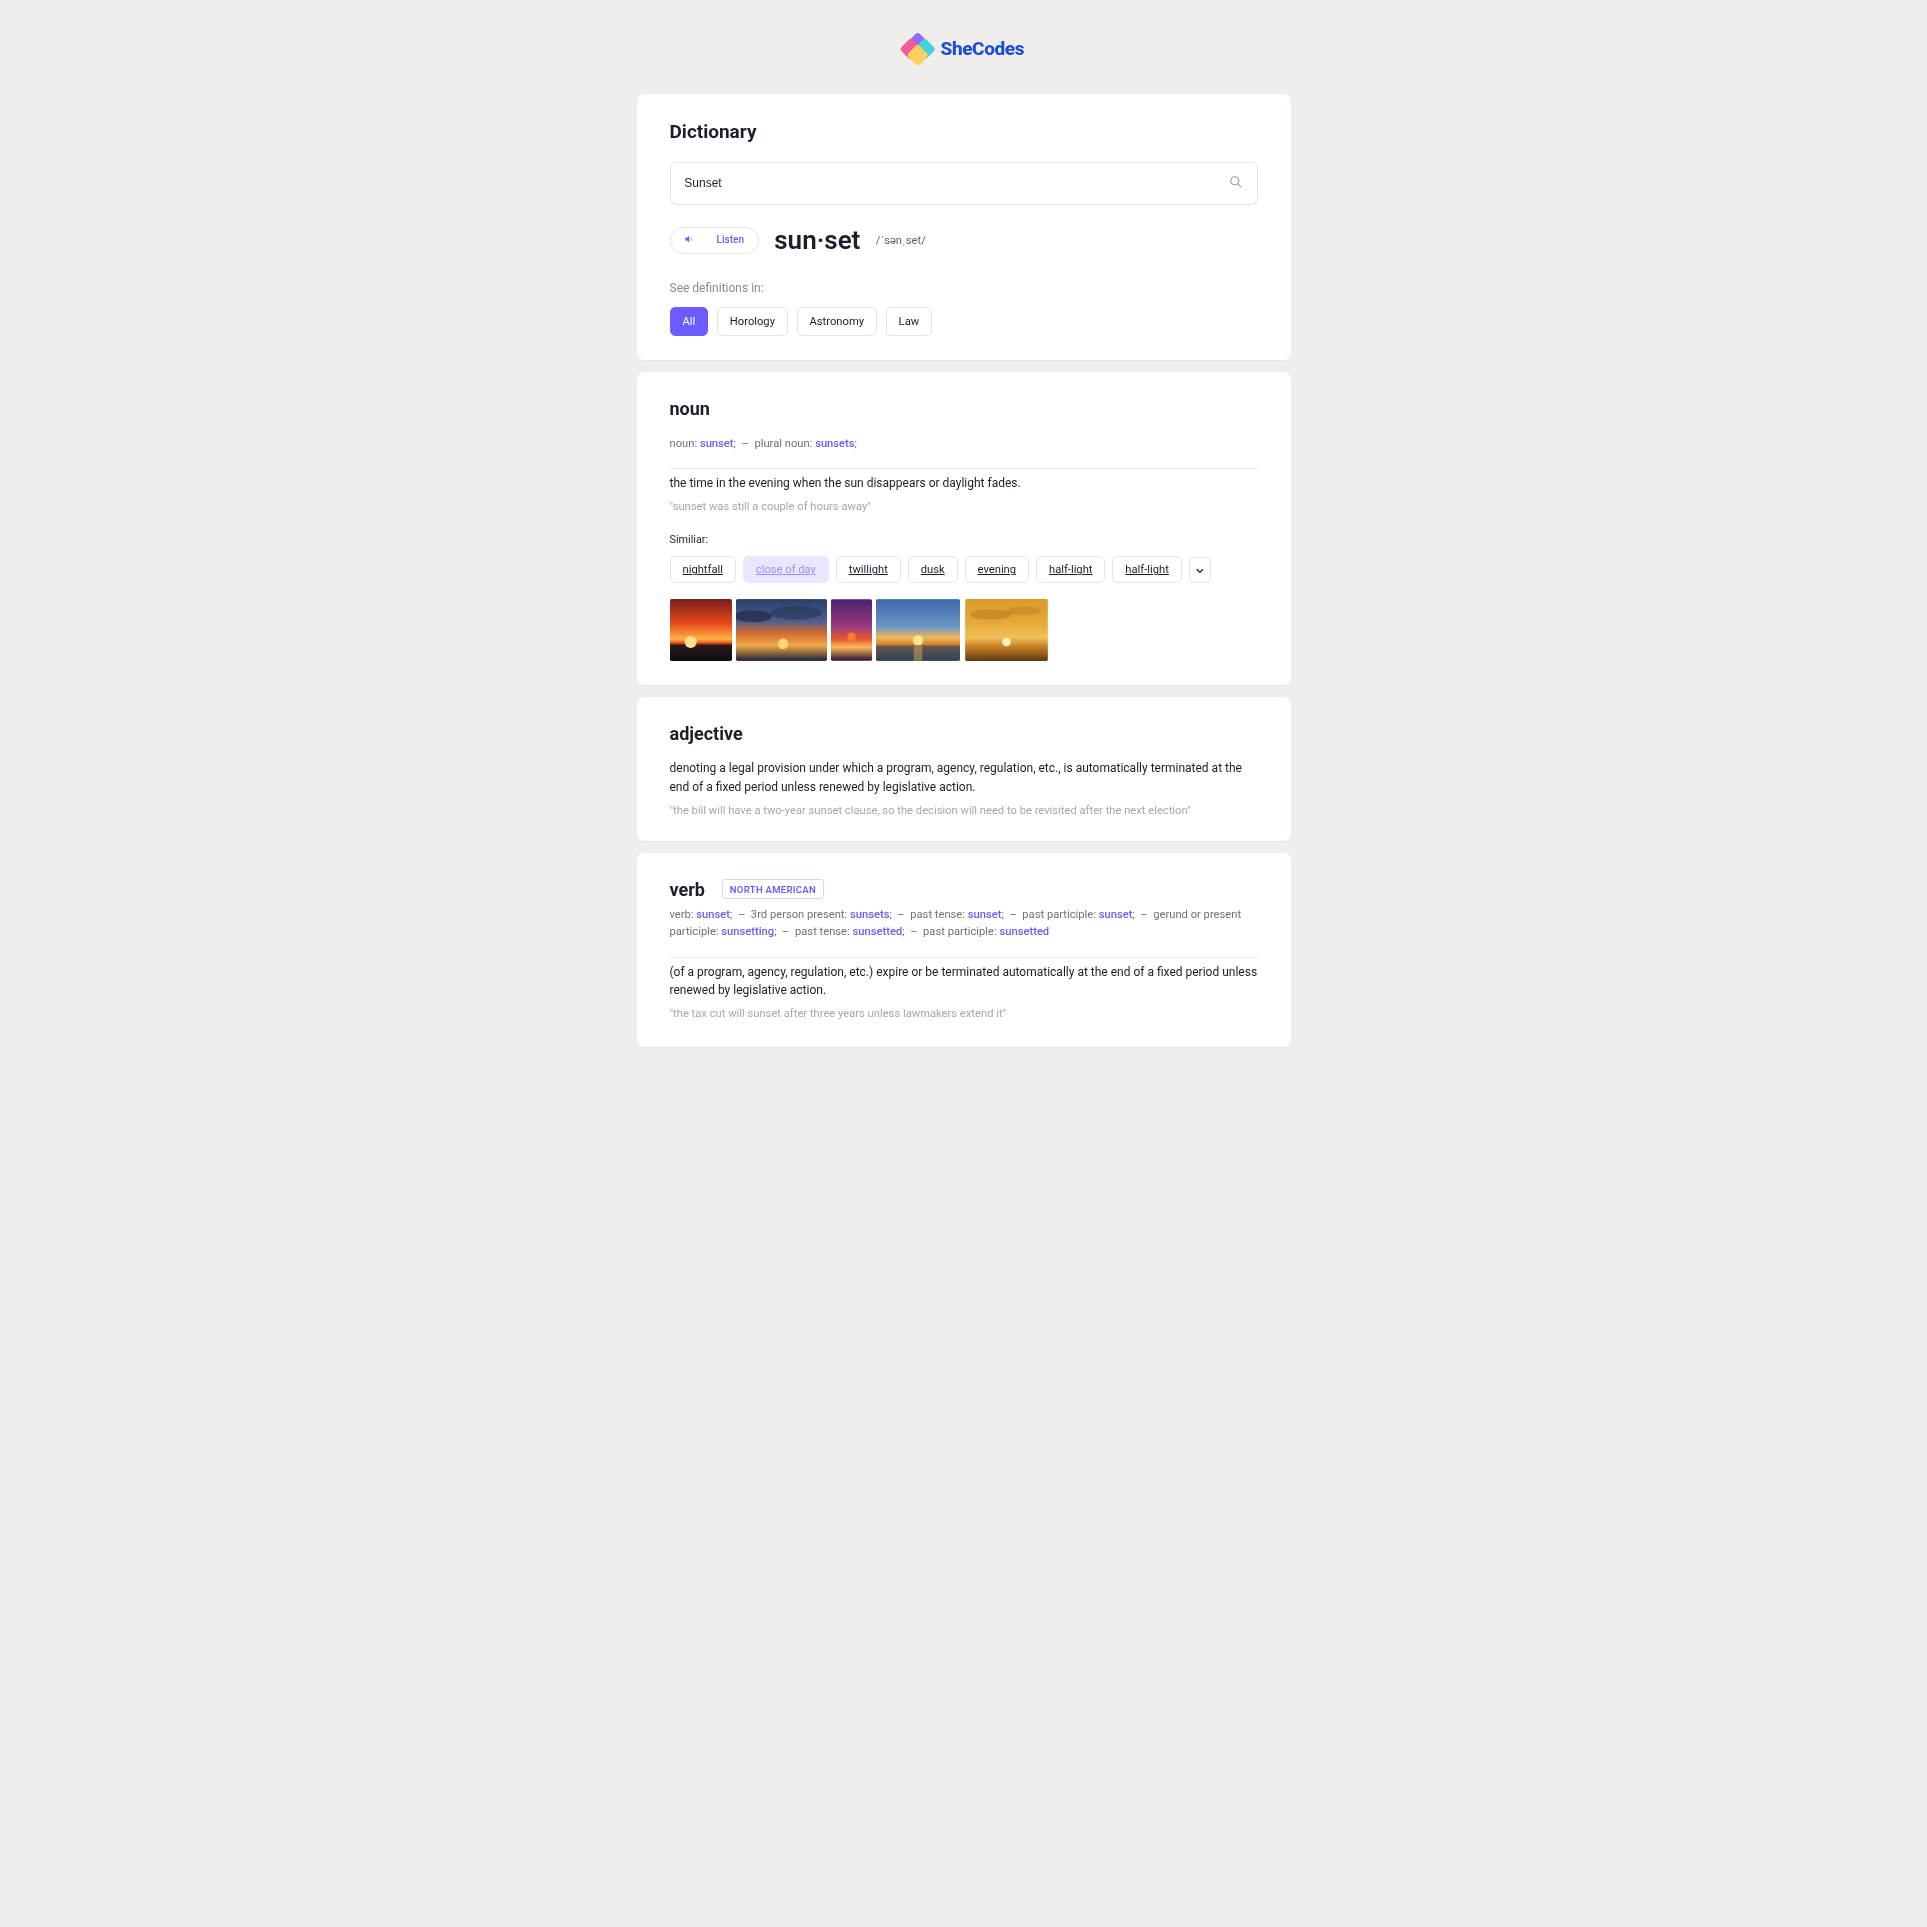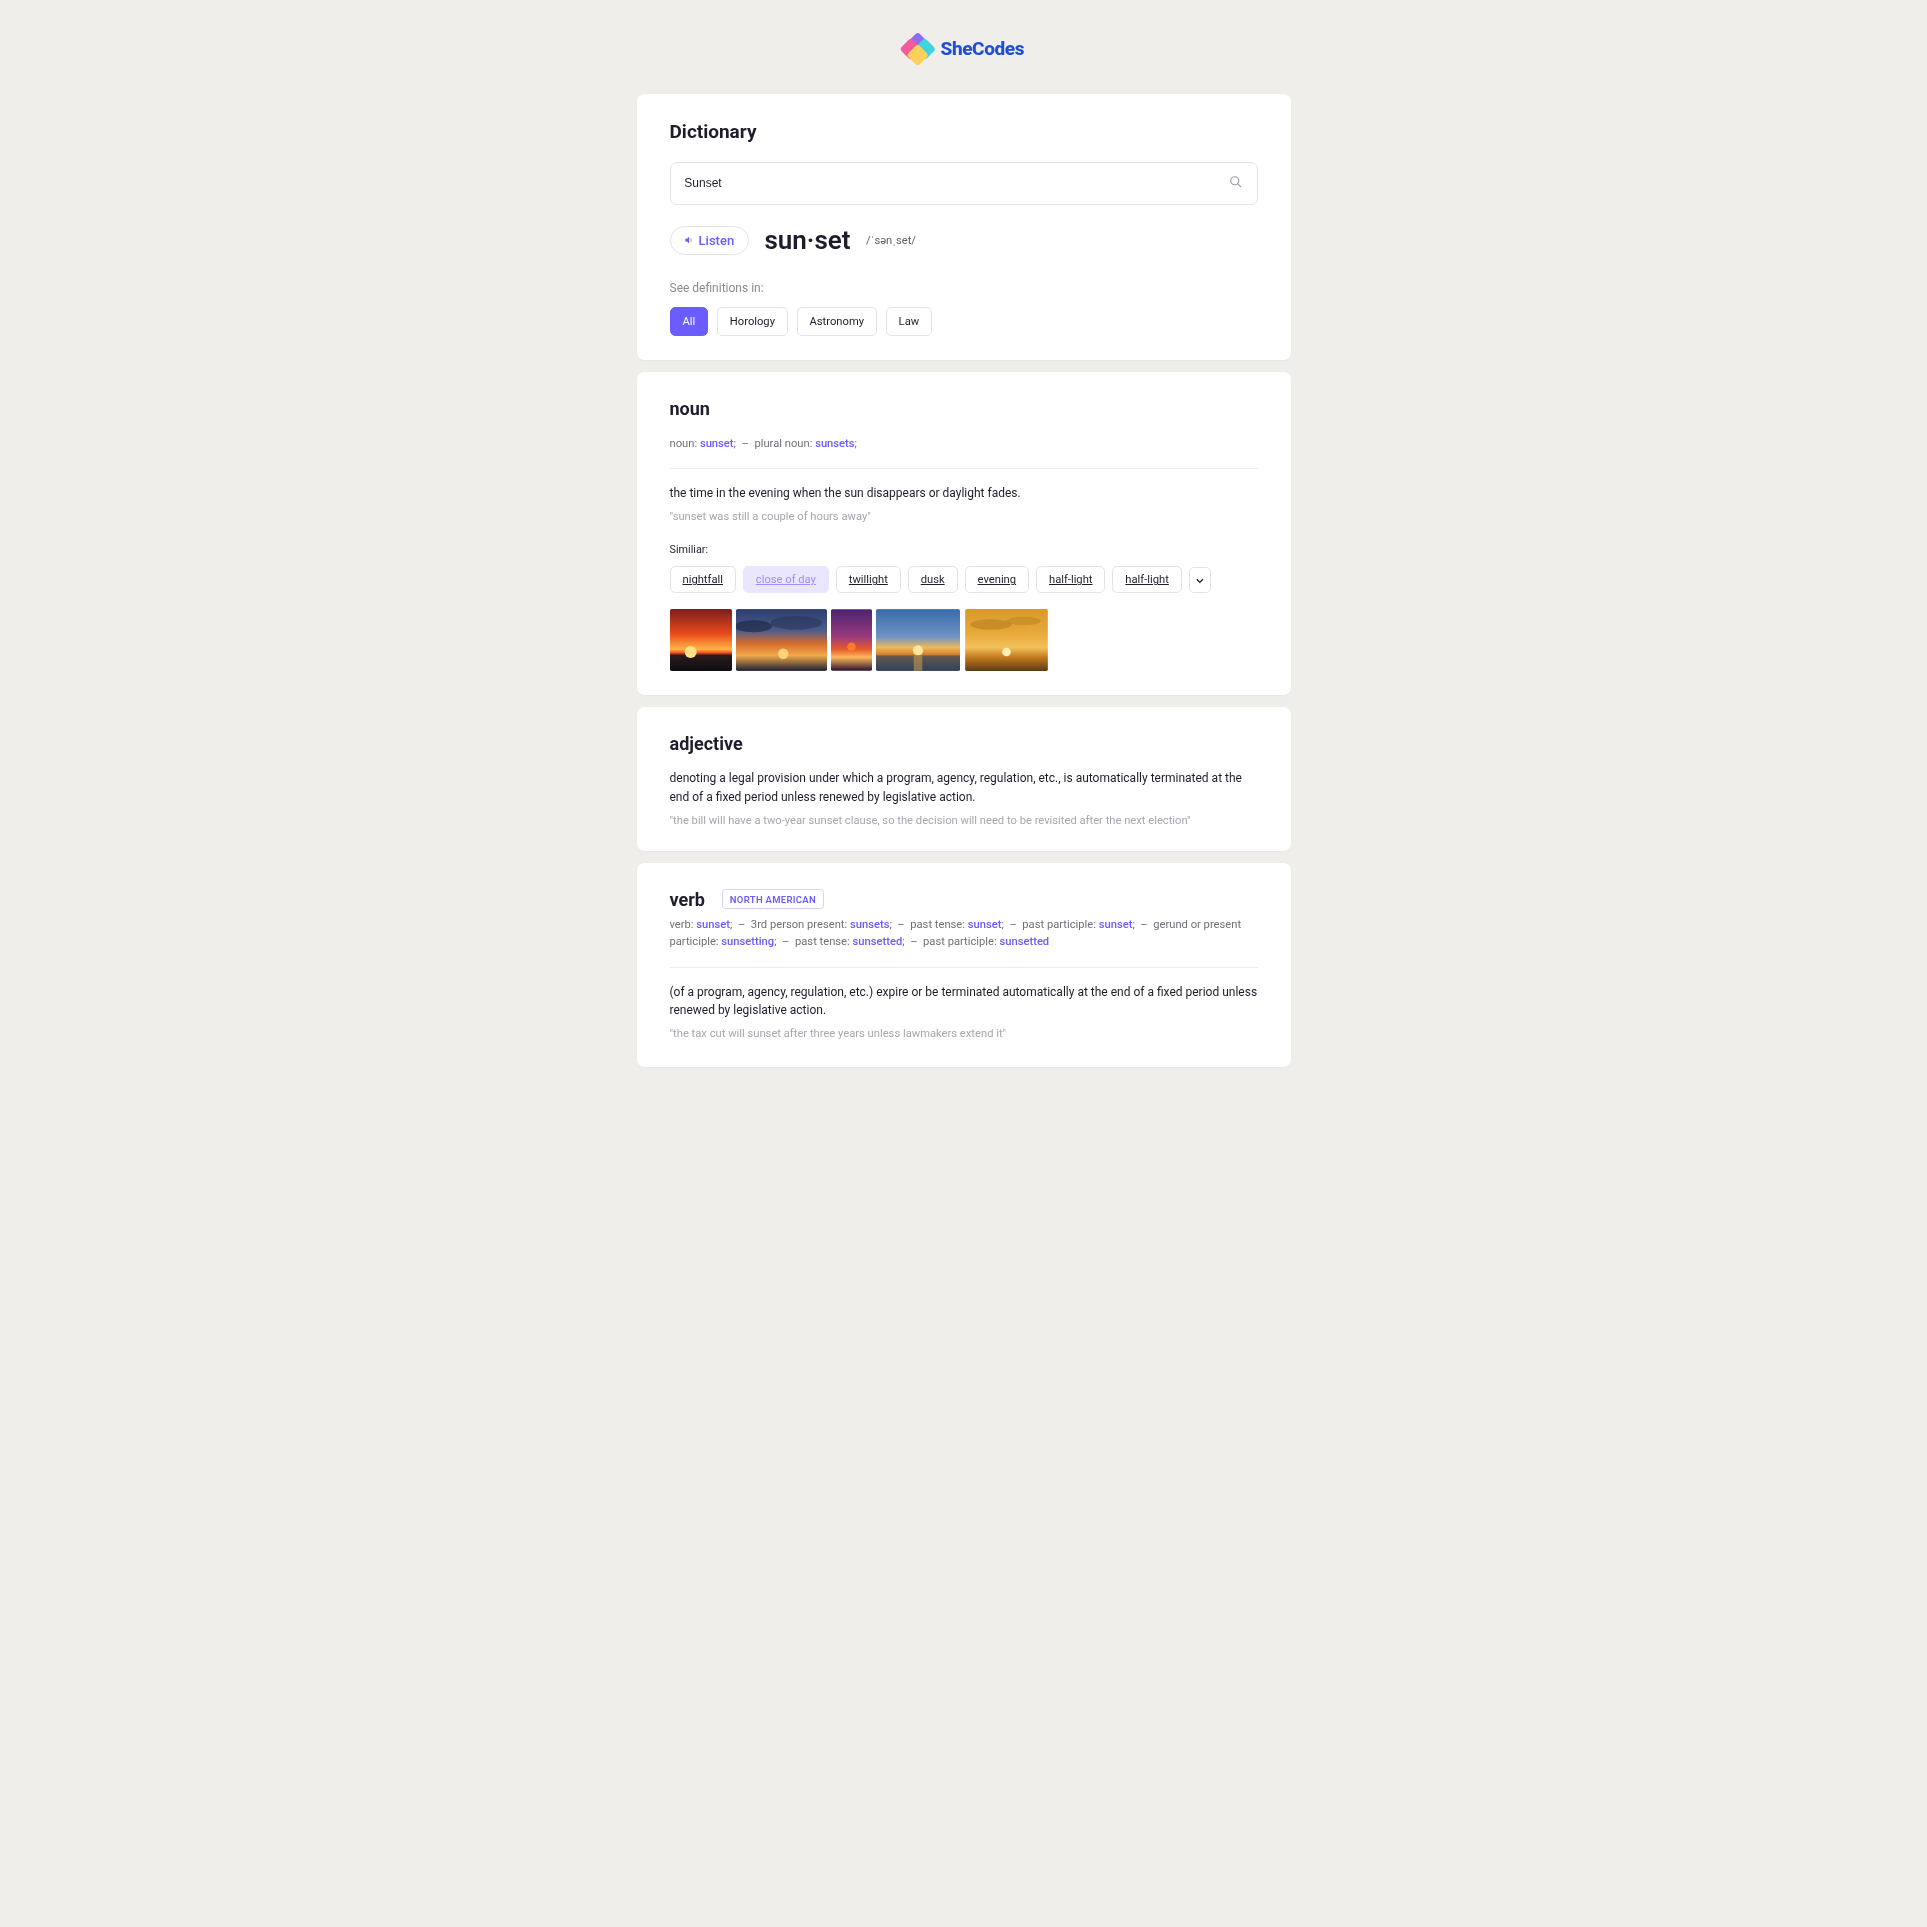--- a/index.html
+++ b/index.html
@@ -73,26 +73,26 @@
   }
   .search-icon-svg { width: 13.8px; height: 13.8px; stroke: #9a9aa6; fill: none; }
   .row-listen {
     display: flex;
     align-items: center;
     gap: 15.5px;
     margin-top: 20.6px;
   }
   .listen-pill {
     display: inline-flex;
-    align-items: center;
-    gap: 4px;
+    align-items: flex-start;
+    gap: 22px;
     border: 0.9px solid #e3e3e8;
     border-radius: 860px;
     padding: 6px 13.8px;
-    font-size: 13px;
+    font-size: 10px;
     color: #6a5cff;
     font-weight: 500;
     cursor: pointer;
   }
   .speaker-icon { width: 10.3px; height: 10.3px; fill: #6a5cff; }
   .word-big {
     font-size: 26px;
     font-weight: 600;
     letter-spacing: 0px;
   }
@@ -146,21 +146,21 @@
   }
   .forms-line {
     font-size: 11.2px;
     color: #707079;
     line-height: 1.6;
     padding-bottom: 15.5px;
     border-bottom: 0.9px solid #ececef;
   }
   .forms-line .seg { display: inline; }
   .kw { color: #6a5cff; font-weight: 500; }
-  .def-block { margin-top: 15px; }
+  .def-block { margin-top: 5px; }
   .def-text {
     font-size: 12px;
     color: #1d1d2c;
     line-height: 1.55;
   }
   .quote-text {
     font-size: 11.2px;
     color: #a6a6b0;
     margin-top: 6.9px;
   }

